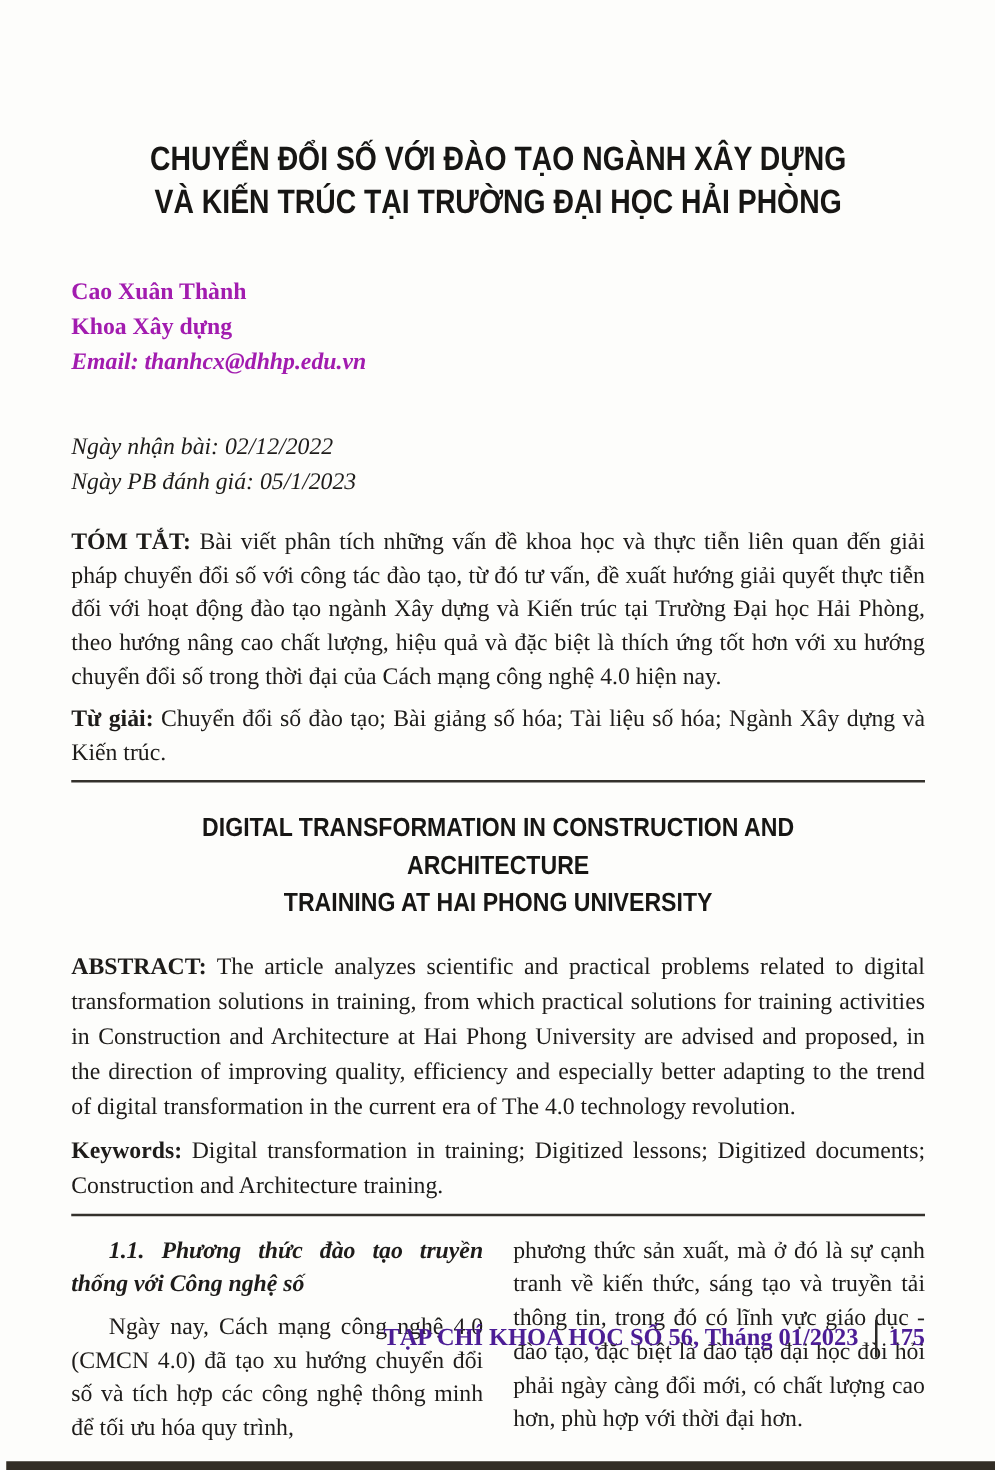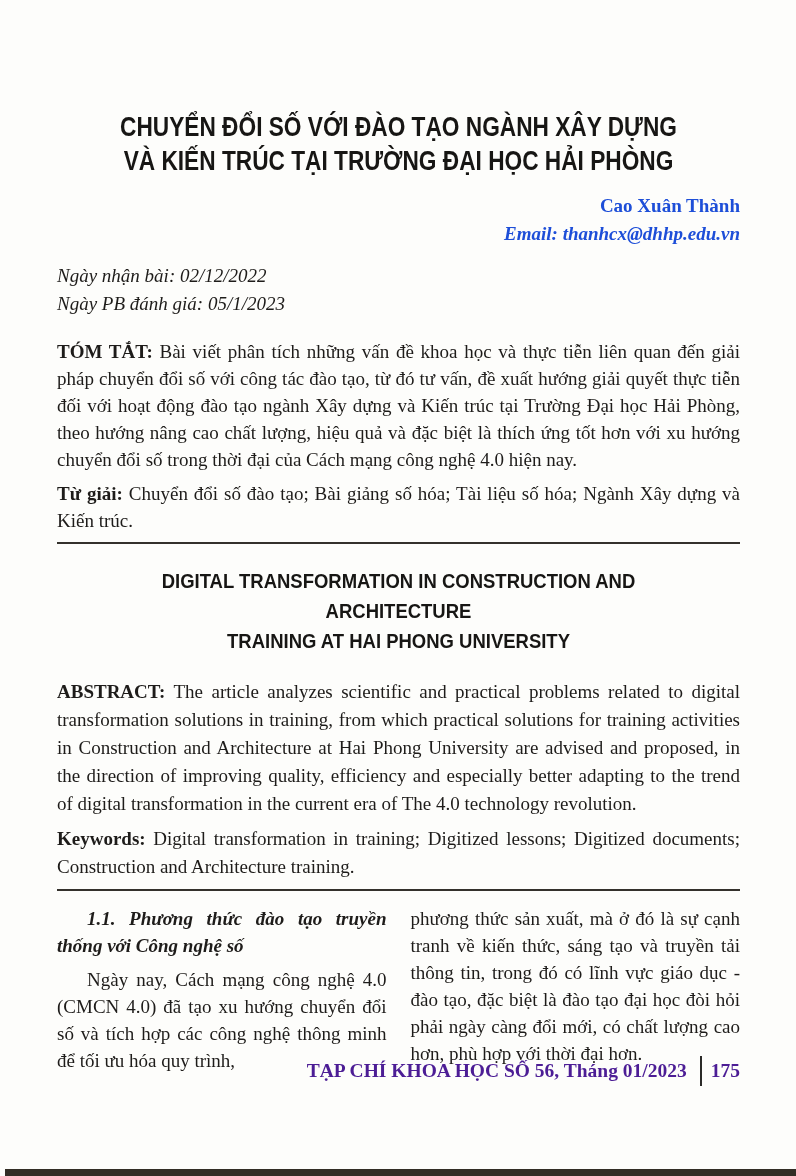--- a/index.html
+++ b/index.html
@@ -22,29 +22,29 @@
     margin-top:110px;
     text-align:center;
     font-family:"Liberation Sans", sans-serif;
     font-weight:700;
     font-size:27px;
     line-height:34px;
     color:#171614;
     transform:scaleX(0.84);
   }
   .authors {
-    margin-top:14px;
-    text-align:right;
+    margin-top:42px;
+    text-align:left;
     font-weight:700;
     line-height:28px;
-    color:#1d4ed8;
+    color:#a21caf;
   }
   .authors .email-line { font-style:italic; }
   .dates {
-    margin-top:14px;
+    margin-top:40px;
     font-style:italic;
     line-height:28px;
   }
   .para {
     margin:0;
     text-align:justify;
     line-height:27px;
   }
   .abstract-vi { margin-top:20px; }
   .keywords-vi { margin-top:7px; }
@@ -114,20 +114,21 @@
 <div class="page">
   <div class="content">
 
     <div class="vn-title">
       <div>CHUYỂN ĐỔI SỐ VỚI ĐÀO TẠO NGÀNH XÂY DỰNG</div>
       <div>VÀ KIẾN TRÚC TẠI TRƯỜNG ĐẠI HỌC HẢI PHÒNG</div>
     </div>
 
     <div class="authors">
       <div>Cao Xuân Thành</div>
+      <div>Khoa Xây dựng</div>
       <div class="email-line">Email: thanhcx@dhhp.edu.vn</div>
     </div>
 
     <div class="dates">
       <div>Ngày nhận bài: 02/12/2022</div>
       <div>Ngày PB đánh giá: 05/1/2023</div>
     </div>
 
     <p class="para abstract-vi"><b>TÓM TẮT:</b> <span>Bài viết phân tích những vấn đề khoa học và thực tiễn liên quan đến giải pháp chuyển đổi số với công tác đào tạo, từ đó tư vấn, đề xuất hướng giải quyết thực tiễn đối với hoạt động đào tạo ngành Xây dựng và Kiến trúc tại Trường Đại học Hải Phòng, theo hướng nâng cao chất lượng, hiệu quả và đặc biệt là thích ứng tốt hơn với xu hướng chuyển đổi số trong thời đại của Cách mạng công nghệ 4.0 hiện nay.</span></p>
 

